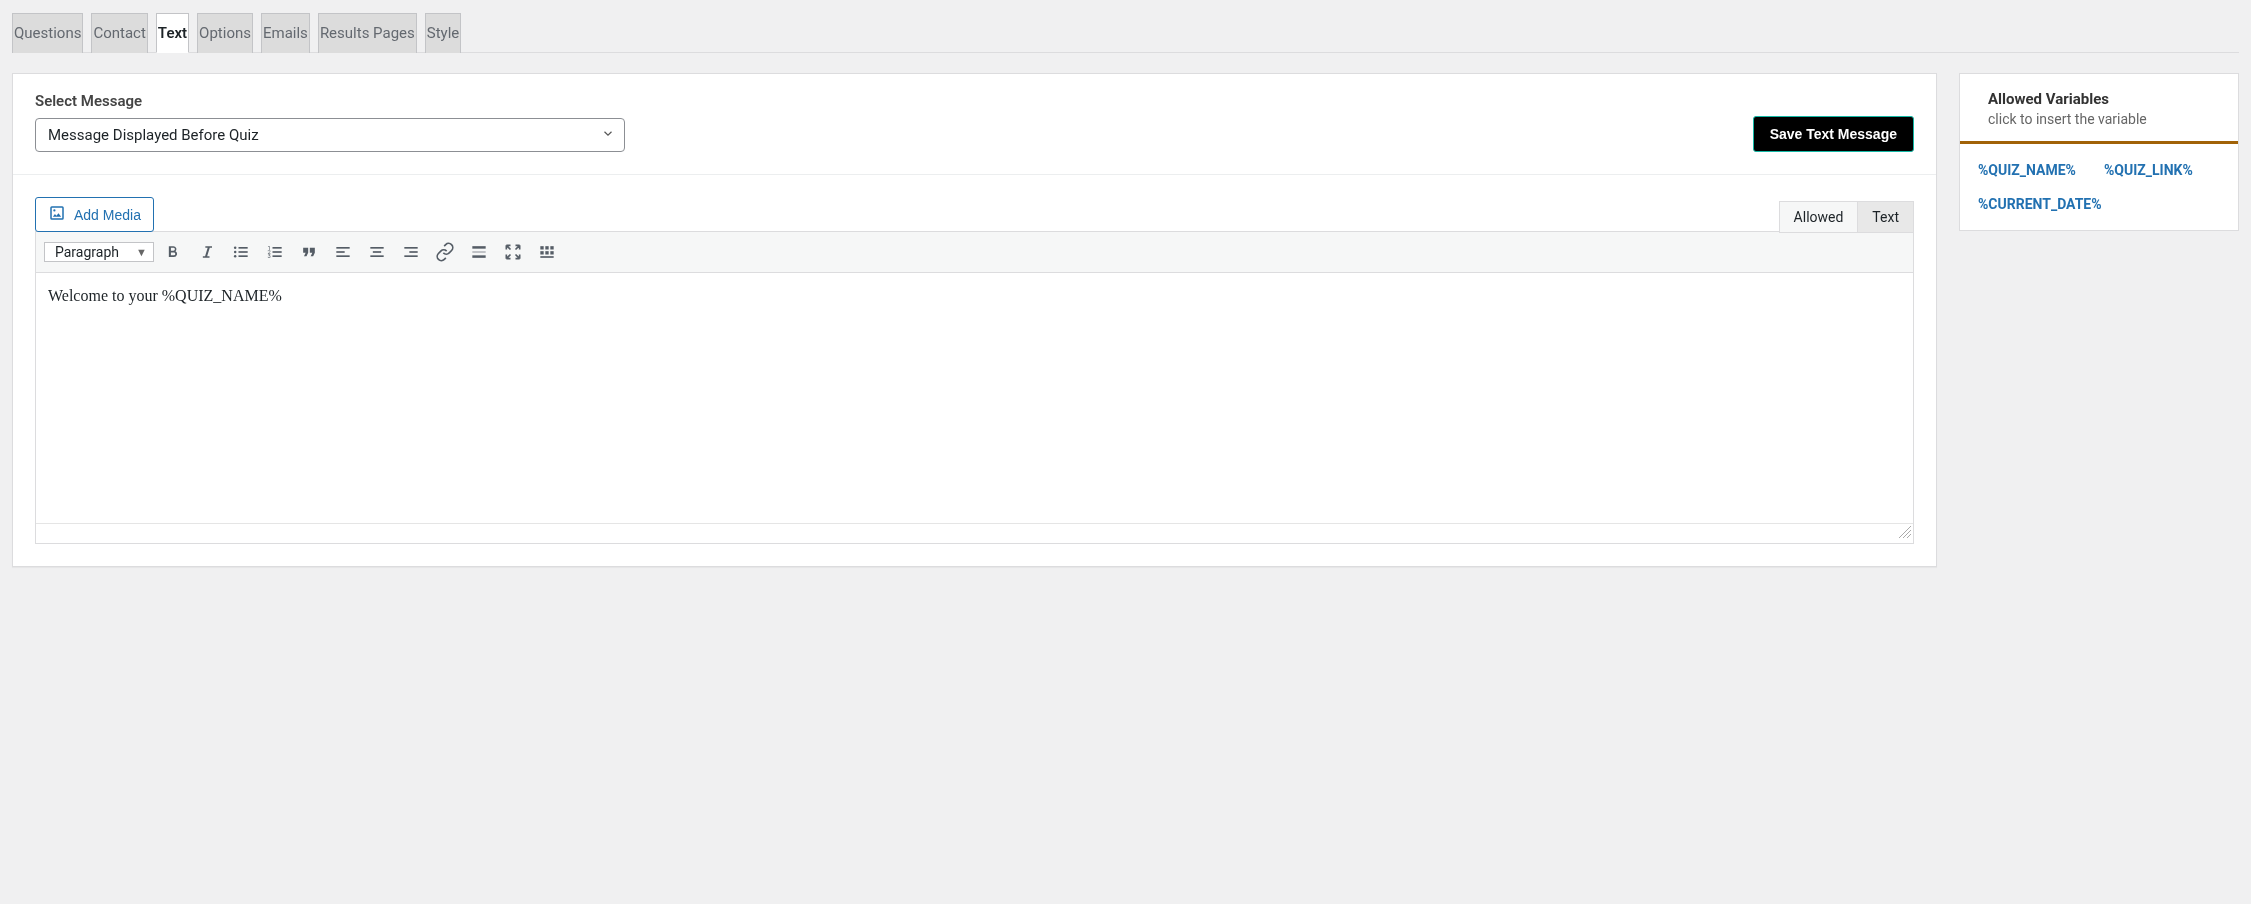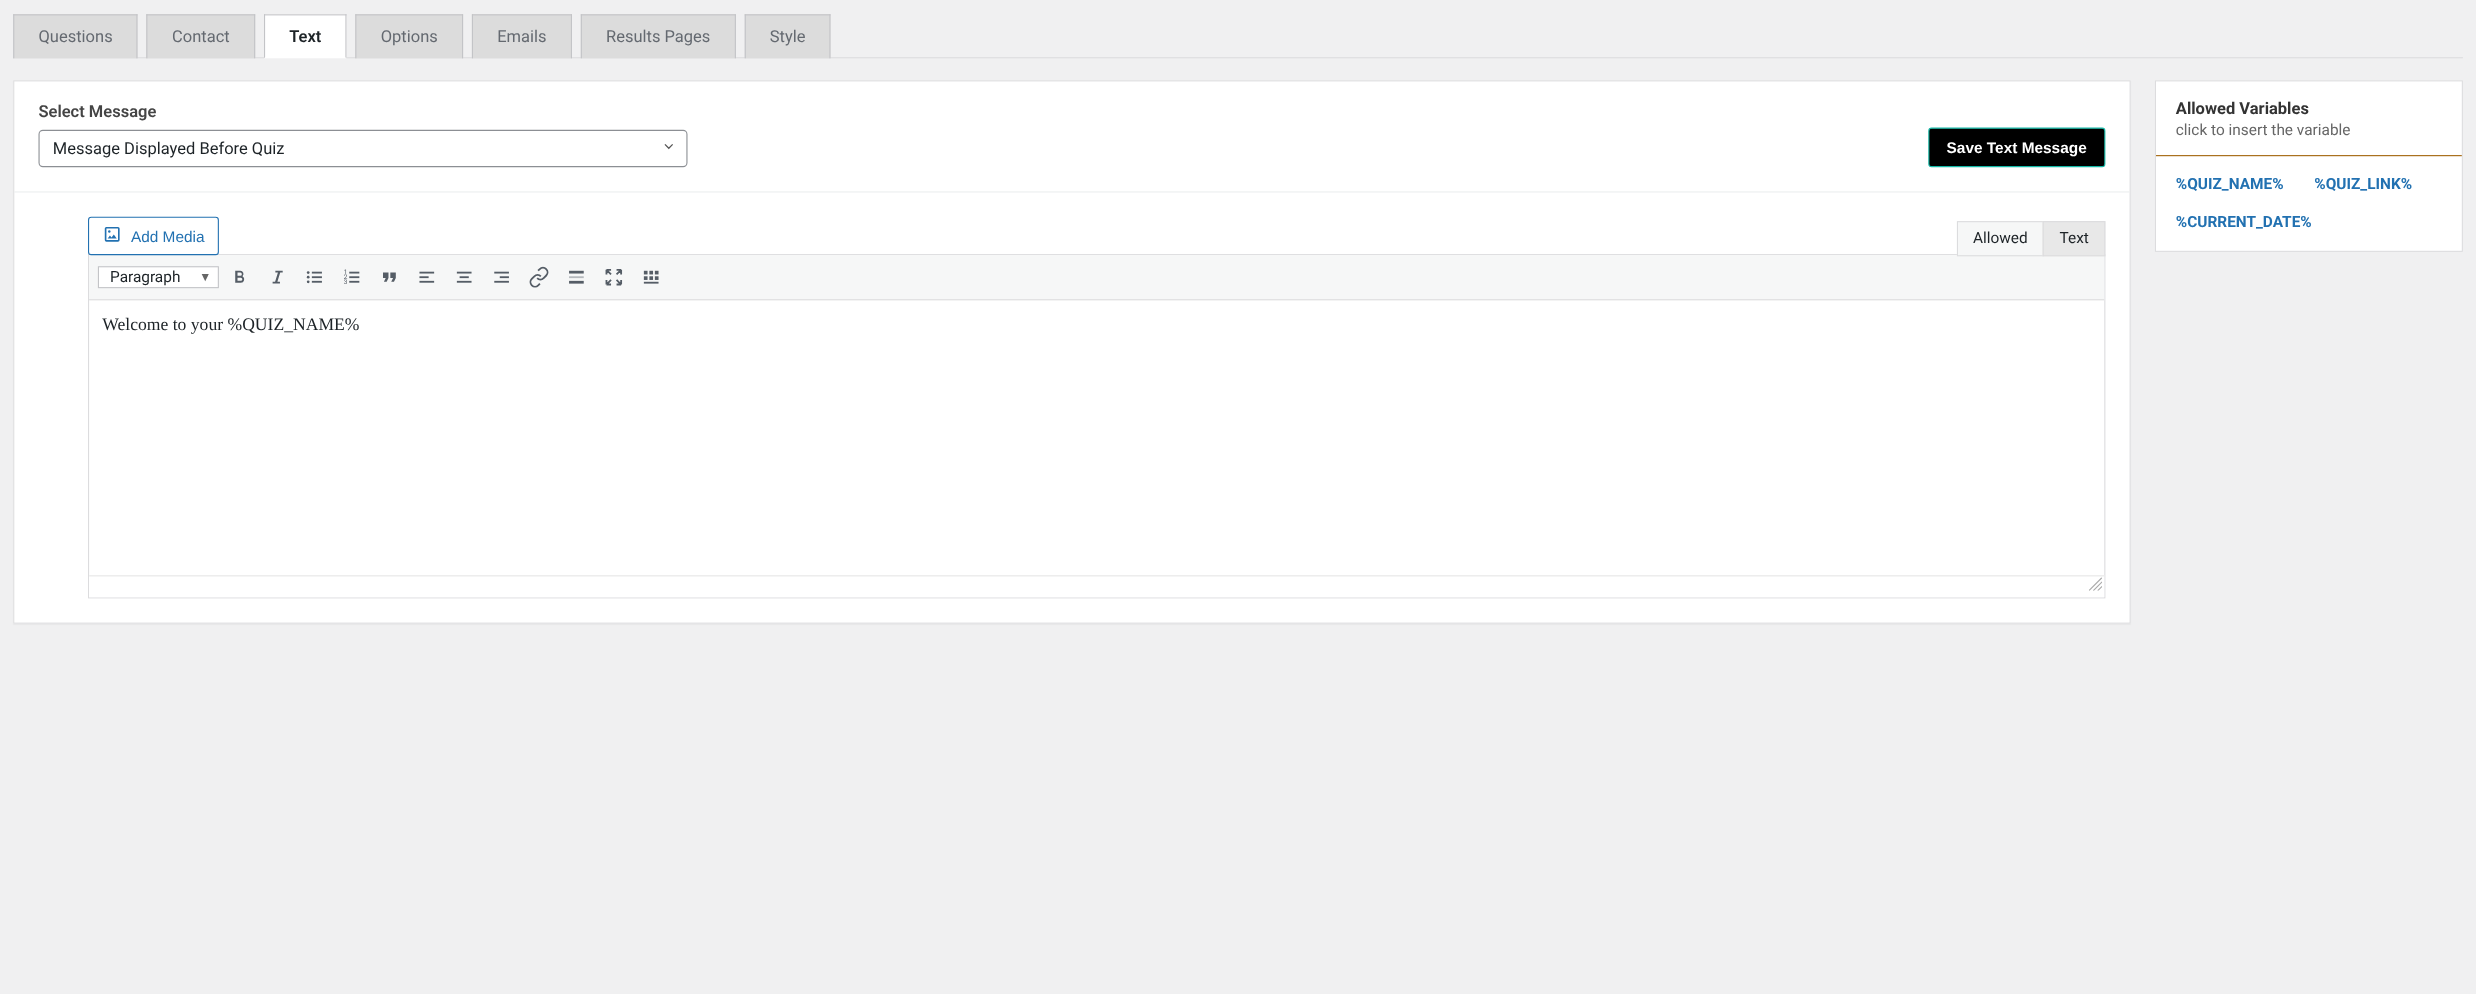--- a/index.html
+++ b/index.html
@@ -16,21 +16,21 @@
     .tab-row {
       display: flex;
       gap: 8px;
       border-bottom: 1px solid #dcdcde;
       padding-bottom: 0;
     }
     .tab {
       background: #dcdcdc;
       border: 1px solid #c3c4c7;
       border-bottom: none;
-      padding: 10px 22px;
+      padding: 10px 1px;
       font-size: 15px;
       color: #646970;
       cursor: pointer;
       position: relative;
       top: 1px;
     }
     .tab.active {
       background: #fff;
       color: #1d2327;
       font-weight: 600;
@@ -92,21 +92,20 @@
       border: 1px solid #14b8a6;
       padding: 9px 16px;
       border-radius: 3px;
       font-size: 14px;
       cursor: pointer;
       font-weight: bold;
     }
     
     .panel-body {
       padding: 22px;
-      margin-left: 45px;
     }
     .editor-top {
       display: flex;
       justify-content: space-between;
       align-items: flex-end;
       margin-bottom: 0;
     }
     .add-media-btn {
       display: inline-flex;
       align-items: center;
@@ -199,22 +198,22 @@
       right: 2px;
       bottom: 2px;
       color: #aaa;
     }
     
     .side-panel {
       background: #fff;
       border: 1px solid #dcdcde;
     }
     .side-header {
-      padding: 16px 18px 14px;
-      border-bottom: 1px solid #a16207;
+      padding: 16px 28px 14px;
+      border-bottom: 3px solid #a16207;
     }
     .side-title {
       font-weight: 700;
       font-size: 15px;
       color: #333;
     }
     .side-subtitle {
       font-size: 14px;
       color: #666;
       margin-top: 3px;

